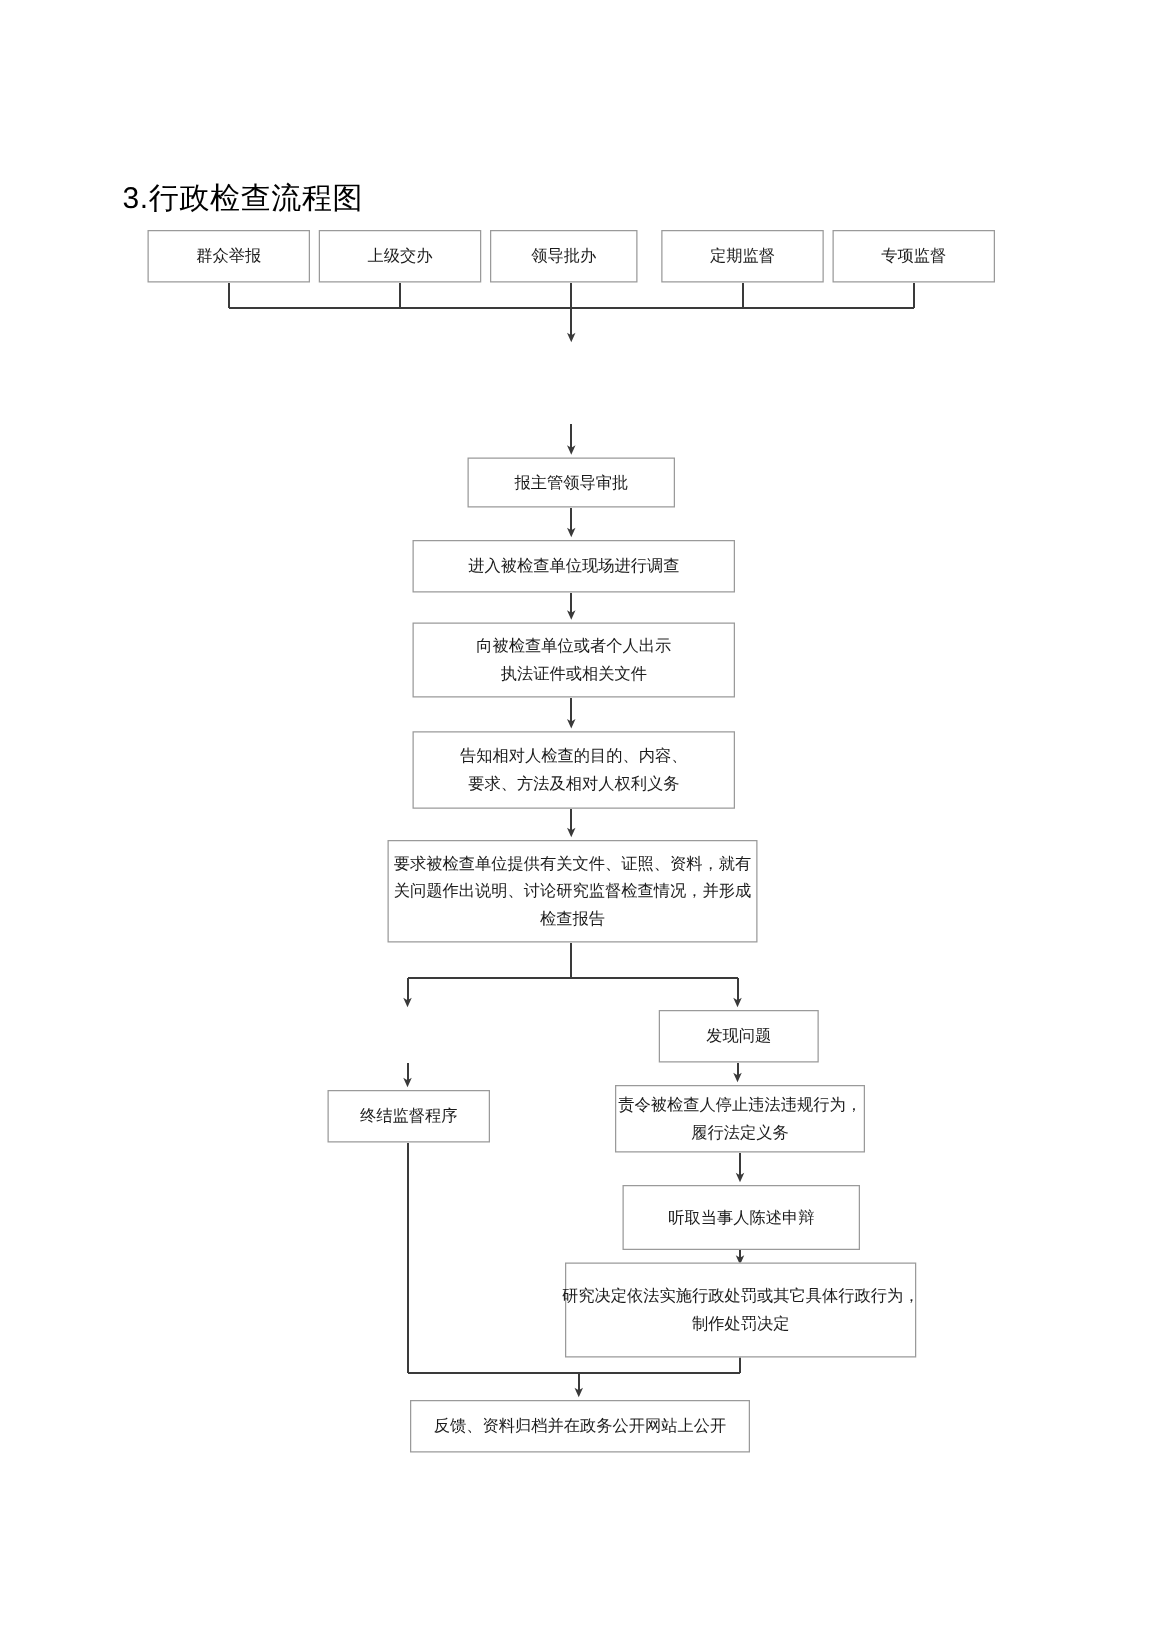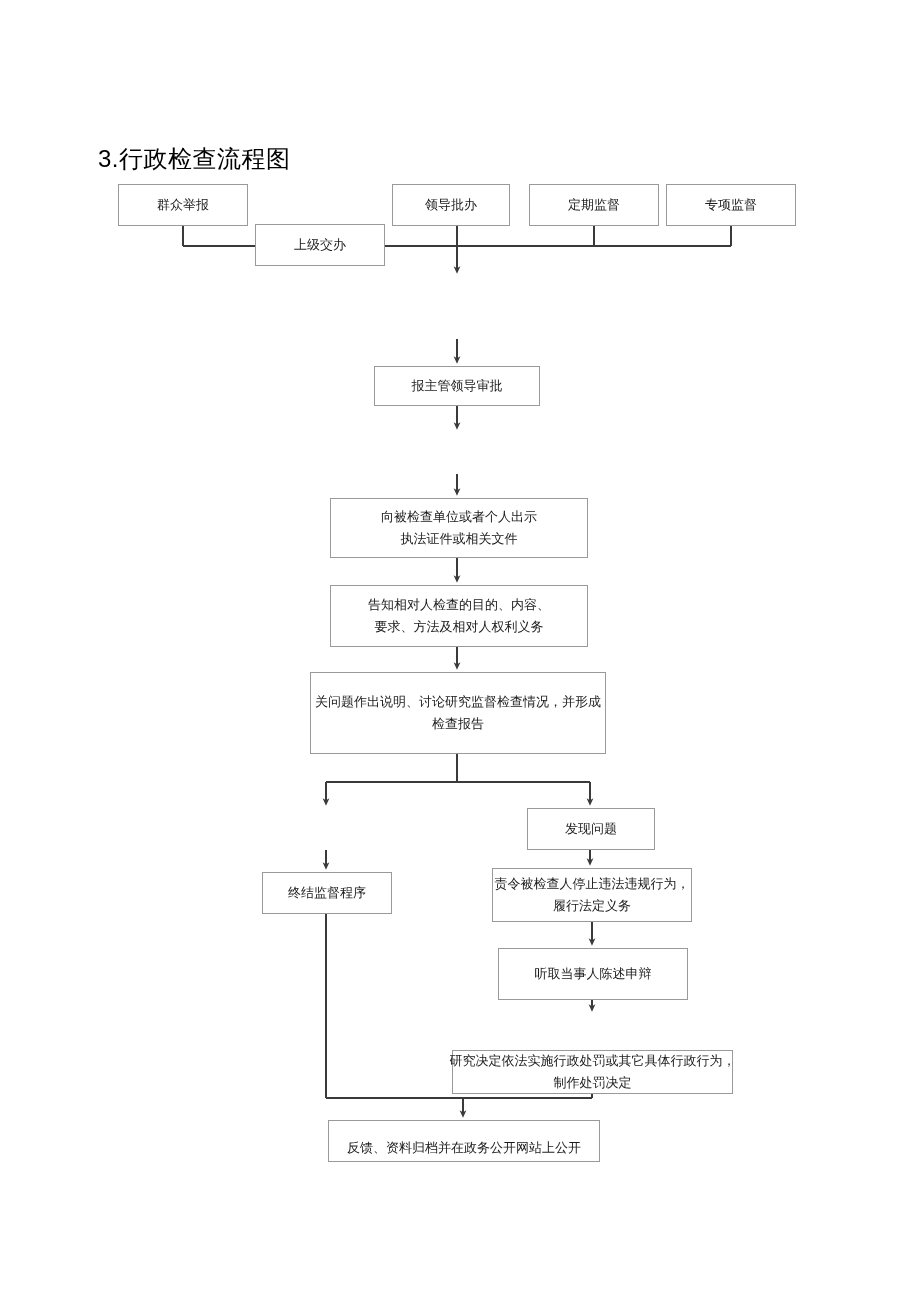--- a/index.html
+++ b/index.html
@@ -47,50 +47,50 @@
     background: #ffffff;
     display: flex;
     flex-direction: column;
     align-items: center;
     justify-content: center;
     text-align: center;
     font-family: "Liberation Serif", "DejaVu Serif", serif;
     font-size: 13px;
     line-height: 22px;
     color: #1b1b1b;
-    padding: 2px 6px;
+    padding: 17px 6px;
   }
   .node .line {
     display: block;
     white-space: nowrap;
   }
   
   .src { height: 42px; top: 184px; }
   #src-0 { left: 118px;  width: 130px; }
-  #src-1 { left: 255px;  width: 130px; margin-top: 40px; }
+  #src-1 { left: 255px;  width: 130px; }
   #src-2 { left: 392px;  width: 118px; }
   #src-3 { left: 529px;  width: 130px; }
   #src-4 { left: 666px;  width: 130px; }
 
   
   #n-plan      { left: 302px; top: 277px; width: 310px; height: 62px; }
   #n-approve   { left: 374px; top: 366px; width: 166px; height: 40px; }
   #n-onsite    { left: 330px; top: 432px; width: 258px; height: 42px; }
   #n-present   { left: 330px; top: 498px; width: 258px; height: 60px; }
   #n-inform    { left: 330px; top: 585px; width: 258px; height: 62px; }
   #n-collect   { left: 310px; top: 672px; width: 296px; height: 82px; }
 
   
   #n-noissue   { left: 262px; top: 808px; width: 130px; height: 42px; }
   #n-end       { left: 262px; top: 872px; width: 130px; height: 42px; }
   #n-issue     { left: 527px; top: 808px; width: 128px; height: 42px; }
   #n-order     { left: 492px; top: 868px; width: 200px; height: 54px; }
   #n-hearing   { left: 498px; top: 948px; width: 190px; height: 52px; }
-  #n-decision  { left: 452px; top: 1050px; width: 281px; height: 44px; }
-  #n-feedback  { left: 328px; top: 1120px; width: 272px; height: 42px; justify-content: flex-end; }
+  #n-decision  { left: 452px; top: 1010px; width: 281px; height: 76px; }
+  #n-feedback  { left: 328px; top: 1120px; width: 272px; height: 42px; }
 </style>
 </head>
 <body>
 
 <div id="canvas">
 
   <div class="title">3.行政检查流程图</div>
 
   <svg id="connectors" viewBox="0 0 920 1301" width="920" height="1301" xmlns="http://www.w3.org/2000/svg">
     <defs>
@@ -147,32 +147,36 @@
   </div>
   <div class="node src" id="src-4">
     <span class="line">专项监督</span>
   </div>
 
 
   <div class="node" id="n-approve">
     <span class="line">报主管领导审批</span>
   </div>
 
+  <div class="node" id="n-onsite">
+    <span class="line">进入被检查单位现场进行调查</span>
+  </div>
 
   <div class="node" id="n-inform">
     <span class="line">告知相对人检查的目的、内容、</span>
     <span class="line">要求、方法及相对人权利义务</span>
   </div>
 
   <div class="node" id="n-present">
     <span class="line">向被检查单位或者个人出示</span>
     <span class="line">执法证件或相关文件</span>
   </div>
 
   <div class="node" id="n-collect">
+    <span class="line">要求被检查单位提供有关文件、证照、资料，就有</span>
     <span class="line">关问题作出说明、讨论研究监督检查情况，并形成</span>
     <span class="line">检查报告</span>
   </div>
 
   <div class="node" id="n-end">
     <span class="line">终结监督程序</span>
   </div>
 
   <div class="node" id="n-issue">
     <span class="line">发现问题</span>

